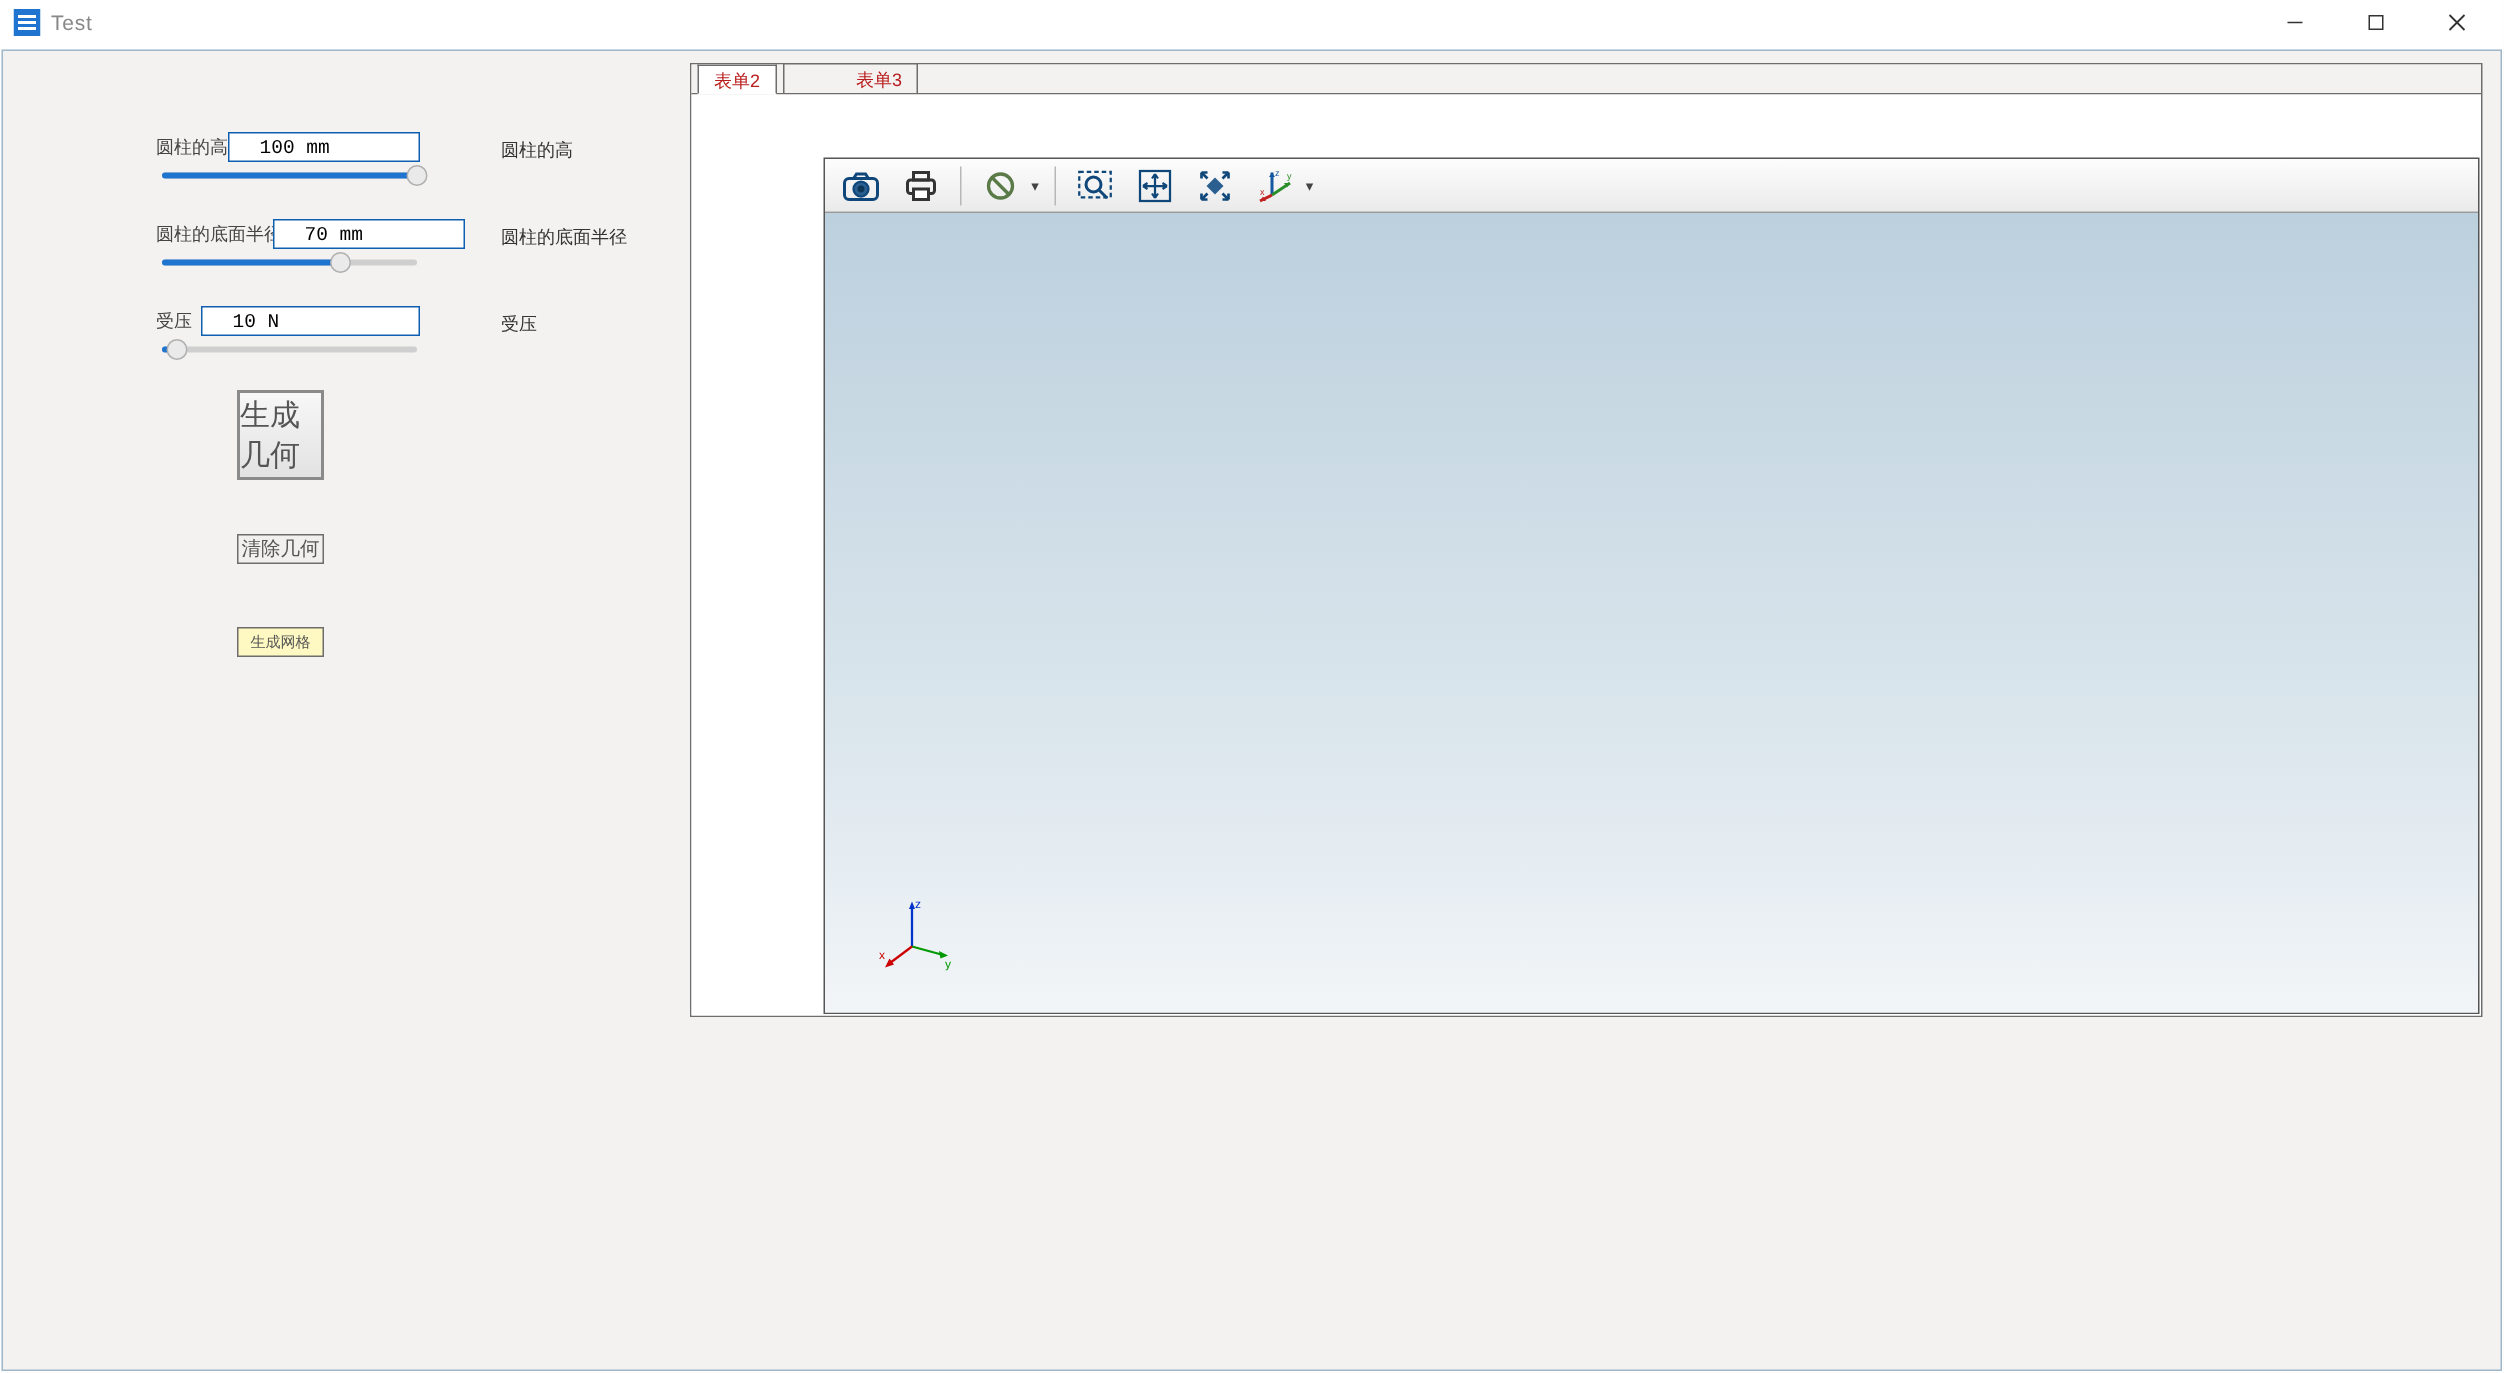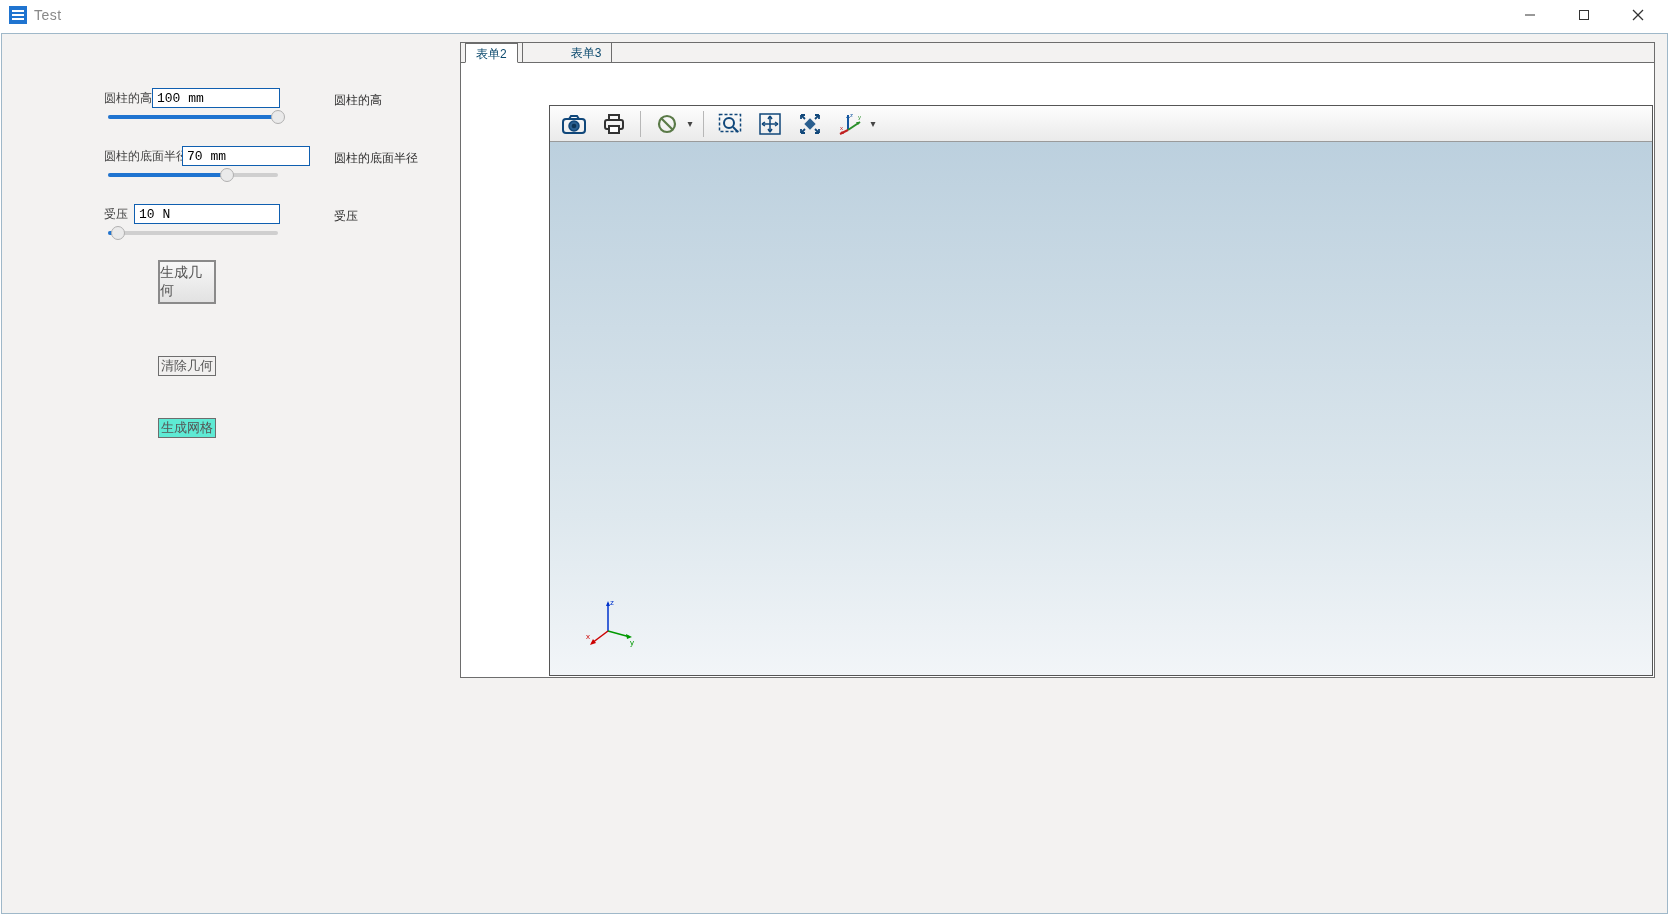--- a/index.html
+++ b/index.html
@@ -14,48 +14,48 @@
 .winbtn { width:54px; height:32px; display:flex; align-items:center; justify-content:center; font-size:14px; color:#555; }
 .winbtn svg { pointer-events:none; }
 
 
 .client { position:absolute; top:33px; left:1px; right:1px; bottom:1px; border:1px solid #9fb8c9; background:#f3f2f1; }
 .left-panel { position:absolute; top:0; left:16px; width:456px; bottom:0; }
 .right-panel { position:absolute; top:8px; left:458px; right:12px; height:636px; border:1px solid #6d6d6d; background:#fff; }
 
 
 .tabbar { height:20px; display:flex; align-items:flex-end; border-bottom:1px solid #6d6d6d; background:#f3f2f1; position:relative; top:-1px; margin-top:1px;}
-.tab { padding:2px 10px 2px 10px; font-size:12px; border:1px solid #6d6d6d; border-bottom:none; background:#fff; margin-left:4px; height:20px; line-height:16px; color:#0c4a6e;}
+.tab { padding:2px 10px 2px 10px; font-size:12px; border:1px solid #6d6d6d; border-bottom:none; background:#fff; margin-left:4px; height:20px; line-height:16px; color:#b91c1c;}
 .tab.inactive { background:#f3f2f1;padding-left:48px; }
 .tab.active { position:relative; z-index:2; border-bottom:1px solid #fff; margin-bottom:-1px;}
 
 
 .viewer { position:absolute; top:20px; left:0; right:0; bottom:0; background:#fff;}
 .viewer-inner { position:absolute; top:42px; left:88px; right:1px; bottom:1px; border:1px solid #555; }
 .toolbar { position:absolute; top:0; left:0; right:0; height:36px; border-bottom:1px solid #9a9a9a; background:linear-gradient(#fdfdfd,#eaeaea); display:flex; align-items:center; padding:0 6px; gap:4px;}
 .tbtn { width:36px; height:30px; border:1px solid transparent; border-radius:3px; display:flex; align-items:center; justify-content:center;}
 .tsplit .caret { width:10px; text-align:center; color:#444; font-size:10px;}
 .tdiv { width:1px; height:26px; background:#b7b7b7; margin:0 4px;}
 .tsplit { display:flex; align-items:center; }
 
 .canvas { position:absolute; top:36px; left:0; right:0; bottom:0; background:linear-gradient(#bcd0de 0%, #dee8ee 70%, #f2f5f8 100%); }
 
 
 .param { position:absolute; left:86px; display:flex; align-items:center; }
 .param .plabel { font-size:12px; color:#444; width:78px; white-space:nowrap;}
-.param .pinput { width:128px; height:20px; border:1px solid #0f5fb0; font-family:"Courier New",monospace; font-size:13px; padding:0 4px; background:#fff;}
+.param .pinput { width:128px; height:20px; border:1px solid #0f5fb0; font-family:"Courier New",monospace; font-size:13px; padding:0 20px; background:#fff;}
 .slider { position:absolute; left:90px; width:170px; height:18px; }
 .slider .track { position:absolute; top:7px; left:0; right:0; height:4px; background:#cfcfcf; border-radius:2px;}
 .slider .fill { position:absolute; top:7px; left:0; height:4px; background:#1f74d0; border-radius:2px;}
 .slider .thumb { position:absolute; top:2px; width:14px; height:14px; border-radius:50%; background:#eaeaea; border:1px solid #b0b0b0;}
 .rlabel { position:absolute; left:316px; font-size:12px; color:#333; white-space:nowrap;}
 
-.actbtn { position:absolute; left:140px; width:58px; height:44px; border:2px solid #8a8a8a; background:linear-gradient(#f7f7f7,#e2e2e2); font-size:14px; color:#555; display:flex; align-items:center; justify-content:center; }
+.actbtn { position:absolute; left:140px; width:58px; height:60px; border:2px solid #8a8a8a; background:linear-gradient(#f7f7f7,#e2e2e2); font-size:20px; color:#555; display:flex; align-items:center; justify-content:center; }
 .actbtn.flat { height:20px; width:58px; border:1px solid #6d6d6d; background:#f1f0ef; font-size:13px;}
-.actbtn.flat2 { height:20px; width:58px; border:1px solid #6d6d6d; background:#5eead4; font-size:13px;}
+.actbtn.flat2 { height:20px; width:58px; border:1px solid #6d6d6d; background:#fef9c3; font-size:10px;}
 
 
 .gizmo { position:absolute; left:36px; bottom:28px; width:50px; height:50px; }
 
 </style>
 </head>
 <body>
 
 <div class="titlebar">
   <span class="appicon">

